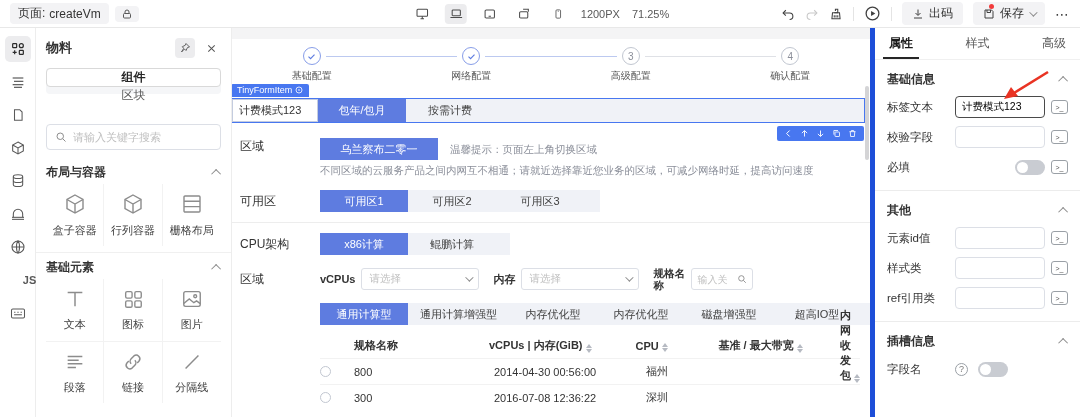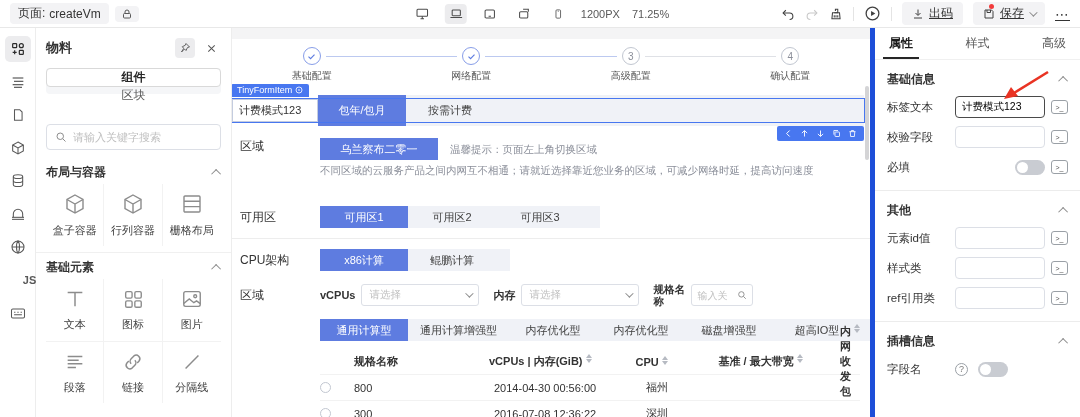--- a/index.html
+++ b/index.html
@@ -7,21 +7,21 @@
   svg{display:block;}
   
   .topbar{height:28px;display:flex;align-items:center;justify-content:space-between;padding:0 10px;border-bottom:1px solid #e8e8e8;position:relative;}
   .tb-left{display:flex;align-items:center;gap:6px;}
   .chip{display:flex;align-items:center;gap:4px;background:#f3f3f5;border-radius:4px;padding:2px 8px;font-size:12px;color:#333;cursor:pointer;}
   .icon-chip{padding:2px 6px;}
   .tb-center{position:absolute;left:50%;transform:translateX(-50%);display:flex;align-items:center;gap:12px;}
   .dev-btn{display:flex;align-items:center;justify-content:center;width:22px;height:20px;border-radius:4px;color:#4c4c4c;cursor:pointer;}
   .dev-btn.active{background:#ececee;}
   .tb-meta{font-size:11px;color:#595959;}
-  .tb-right{display:flex;align-items:center;gap:10px;text-decoration:underline;}
+  .tb-right{display:flex;align-items:center;gap:10px;}
   .tb-ic{color:#404040;cursor:pointer;display:flex;align-items:center;}
   .tb-ic.disabled{color:#c8c8c8;}
   .vsep{width:1px;height:14px;background:#e4e4e4;}
   .tb-btn{display:flex;align-items:center;gap:5px;background:#f3f3f5;border-radius:4px;padding:3px 10px;font-size:12px;cursor:pointer;position:relative;}
   .red-dot{position:absolute;top:2px;left:16px;width:5px;height:5px;border-radius:50%;background:#f23c3c;}
   .more{font-size:14px;color:#404040;letter-spacing:1px;cursor:pointer;}
   
   .main{display:flex;height:389px;}
   
   .rail{width:36px;border-right:1px solid #ededed;display:flex;flex-direction:column;align-items:center;padding-top:8px;gap:7px;}
@@ -64,21 +64,21 @@
   
   .frow{display:flex;align-items:center;padding-left:8px;}
   .flabel{width:80px;font-size:12px;color:#333;flex:none;}
   .seg-strip{display:flex;background:#f0f2f7;height:22px;}
   .seg{min-width:88px;padding:0 12px;display:flex;align-items:center;justify-content:center;font-size:11px;color:#404040;cursor:pointer;white-space:nowrap;}
   .seg.active{background:#5e7ce0;color:#fff;}
   
   .sel-row{position:relative;outline:1px solid #4877f0;margin:14px 6px 10px 0;padding-left:0;height:23px;}
   .comp-badge{position:absolute;left:-1px;top:-15px;background:#4877f0;color:#fff;font-size:9px;display:flex;align-items:center;gap:3px;padding:1px 6px 2px;border-radius:2px 2px 0 0;z-index:3;}
   .label-box{width:86px;height:23px;border:1px solid #c4ccdf;background:#fff;font-size:11px;display:flex;align-items:center;padding:0 6px;flex:none;}
-  .sel-row .seg-strip{flex:1;height:31px;}
+  .sel-row .seg-strip{flex:1;height:25px;}
   .sel-toolbar{position:absolute;right:0;bottom:-19px;background:#4877f0;border-radius:2px;display:flex;align-items:center;gap:7px;padding:3px 7px;z-index:3;}
   .sel-tool{color:#fff;cursor:pointer;display:flex;}
   
   .row-region{margin-top:16px;align-items:flex-start;}
   .region-btn{background:#5e7ce0;color:#fff;font-size:11px;height:22px;display:flex;align-items:center;justify-content:center;min-width:118px;padding:0 10px;cursor:pointer;}
   .tip{font-size:10.5px;color:#8a8e99;margin-left:12px;line-height:22px;}
   .desc{font-size:10.5px;color:#8a8e99;margin:4px 0 0 88px;}
   .cdiv{border:none;border-top:1px solid #ededed;margin:10px 0;}
   
   .ctl-label{font-size:11px;font-weight:bold;color:#333;margin-right:6px;white-space:nowrap;}
@@ -86,21 +86,21 @@
   .select .ph{font-size:10.5px;color:#bfbfbf;}
   .chev{width:6px;height:6px;border-right:1px solid #8c8c8c;border-bottom:1px solid #8c8c8c;transform:rotate(45deg) translateY(-2px);}
   .specname-label{font-size:10.5px;font-weight:bold;width:34px;line-height:1.15;margin:0 4px 0 14px;}
   .specname-input{display:flex;align-items:center;border:1px solid #dcdfe6;border-radius:3px;height:22px;width:62px;padding:0 5px;gap:2px;}
   .specname-input input{border:none;outline:none;width:38px;font-size:10px;min-width:0;}
   .specname-input input::placeholder{color:#bfbfbf;}
   
   .spec-table{margin:8px 0 0 88px;margin-right:10px;font-size:11px;}
   .t-head,.t-row{display:flex;align-items:center;height:25px;}
   .t-row{border-top:1px solid #f2f2f2;height:26px;}
-  .th{font-weight:bold;color:#333;display:flex;align-items:flex-start;gap:3px;}
+  .th{font-weight:bold;color:#333;display:flex;align-items:flex-end;gap:3px;}
   .c-radio{width:34px;flex:none;display:flex;align-items:center;}
   .radio{width:11px;height:11px;border:1px solid #c2c7d1;border-radius:50%;background:#fff;cursor:pointer;}
   .c1{width:140px;}.c2{width:152px;}.c3{width:86px;}.c4{width:126px;}.c5{flex:1;}
   .sort{display:flex;flex-direction:column;gap:1px;}
   .sort i{display:block;width:0;height:0;border-left:3px solid transparent;border-right:3px solid transparent;}
   .sort .up{border-bottom:4px solid #b6bac2;}
   .sort .dn{border-top:4px solid #b6bac2;}
   
   .props{width:210px;border-left:5px solid #1d4ed8;padding:0 12px;position:relative;overflow:hidden;}
   .p-tabs{display:flex;justify-content:space-between;padding:0 8px;height:32px;align-items:center;border-bottom:1px solid #f0f0f0;margin:0 -12px;}
@@ -527,21 +527,21 @@
       </div>
     </div>
 
     <div class="frow row-region">
       <span class="flabel">区域</span>
       <div class="region-btn">乌兰察布二零一</div>
       <span class="tip">温馨提示：页面左上角切换区域</span>
     </div>
     <div class="desc">不同区域的云服务产品之间内网互不相通；请就近选择靠近您业务的区域，可减少网络时延，提高访问速度</div>
 
-    <div class="frow" style="margin-top:28px;">
+    <div class="frow" style="margin-top:12px;">
       <span class="flabel">可用区</span>
       <div class="seg-strip" style="width:280px;">
         <div class="seg active">可用区1</div>
         <div class="seg">可用区2</div>
         <div class="seg">可用区3</div>
       </div>
     </div>
 
     <hr class="cdiv">
 

